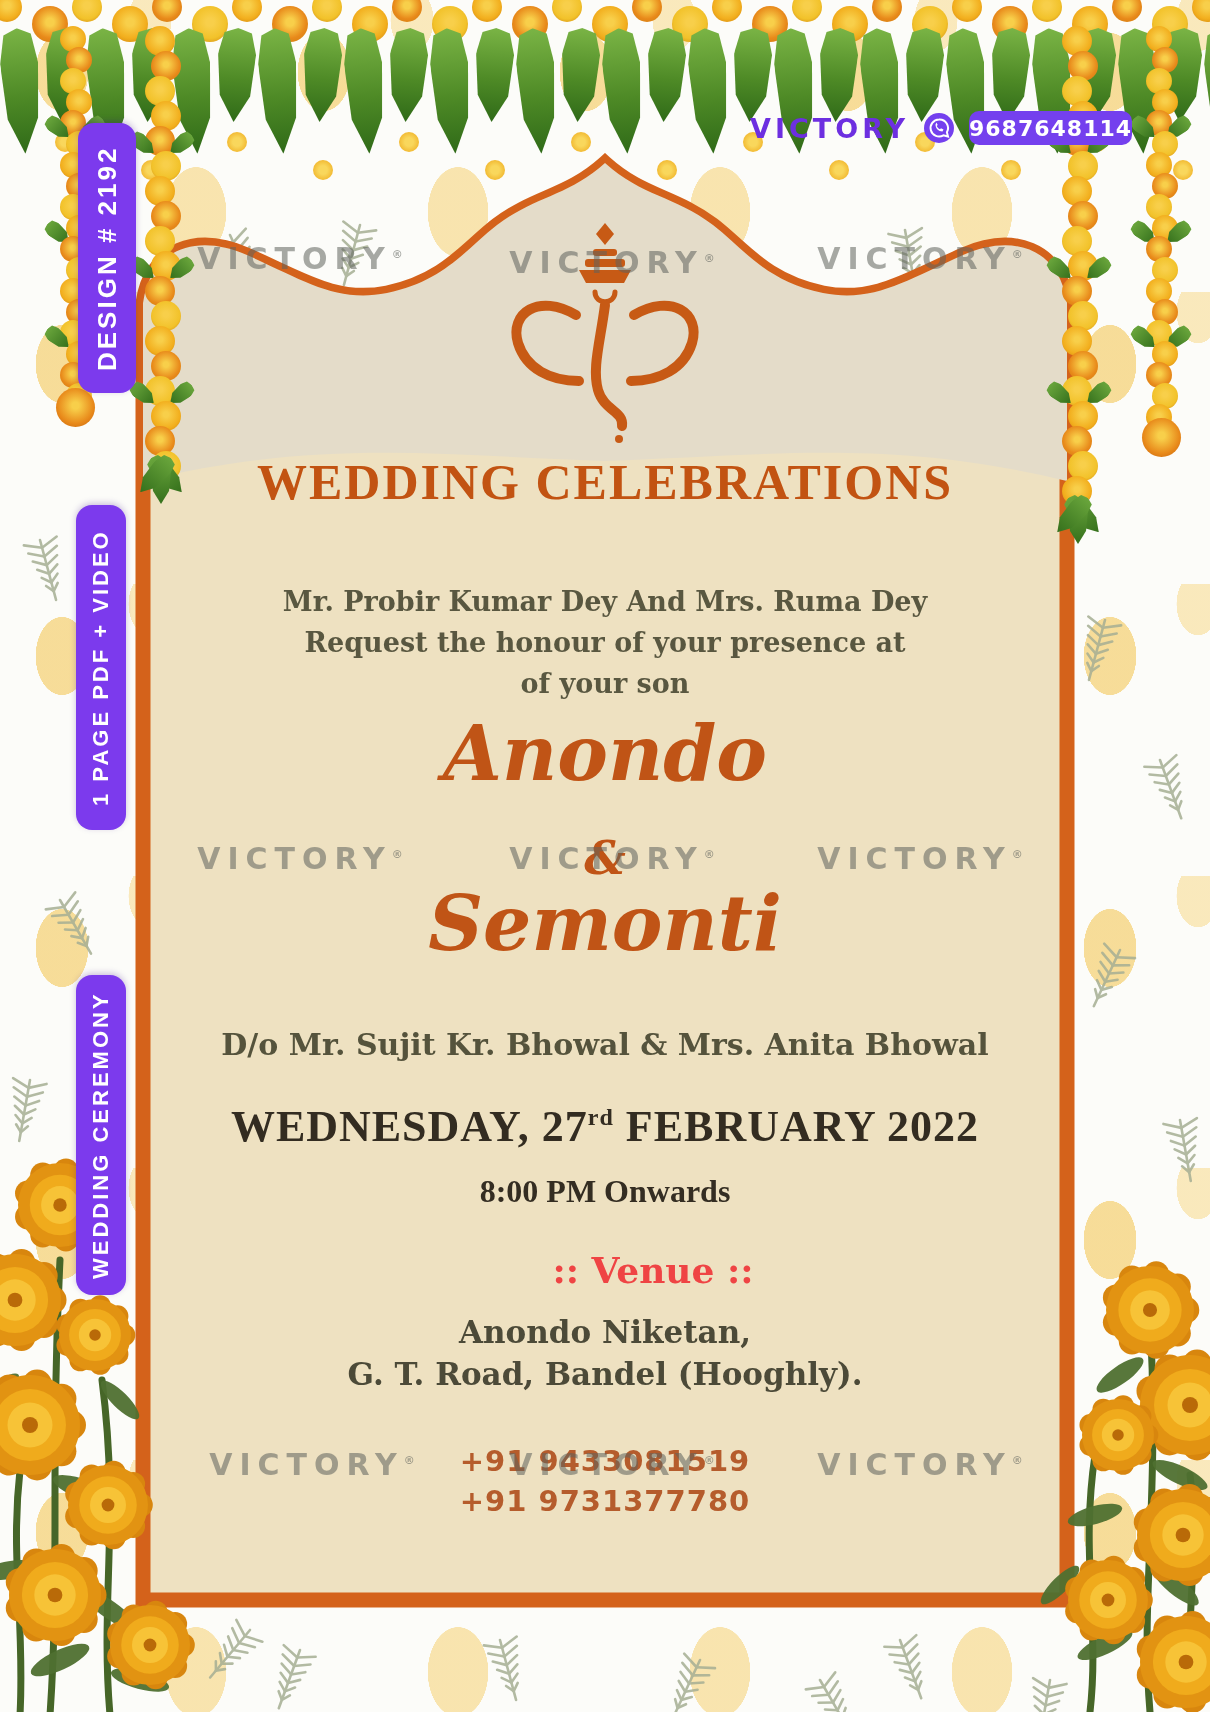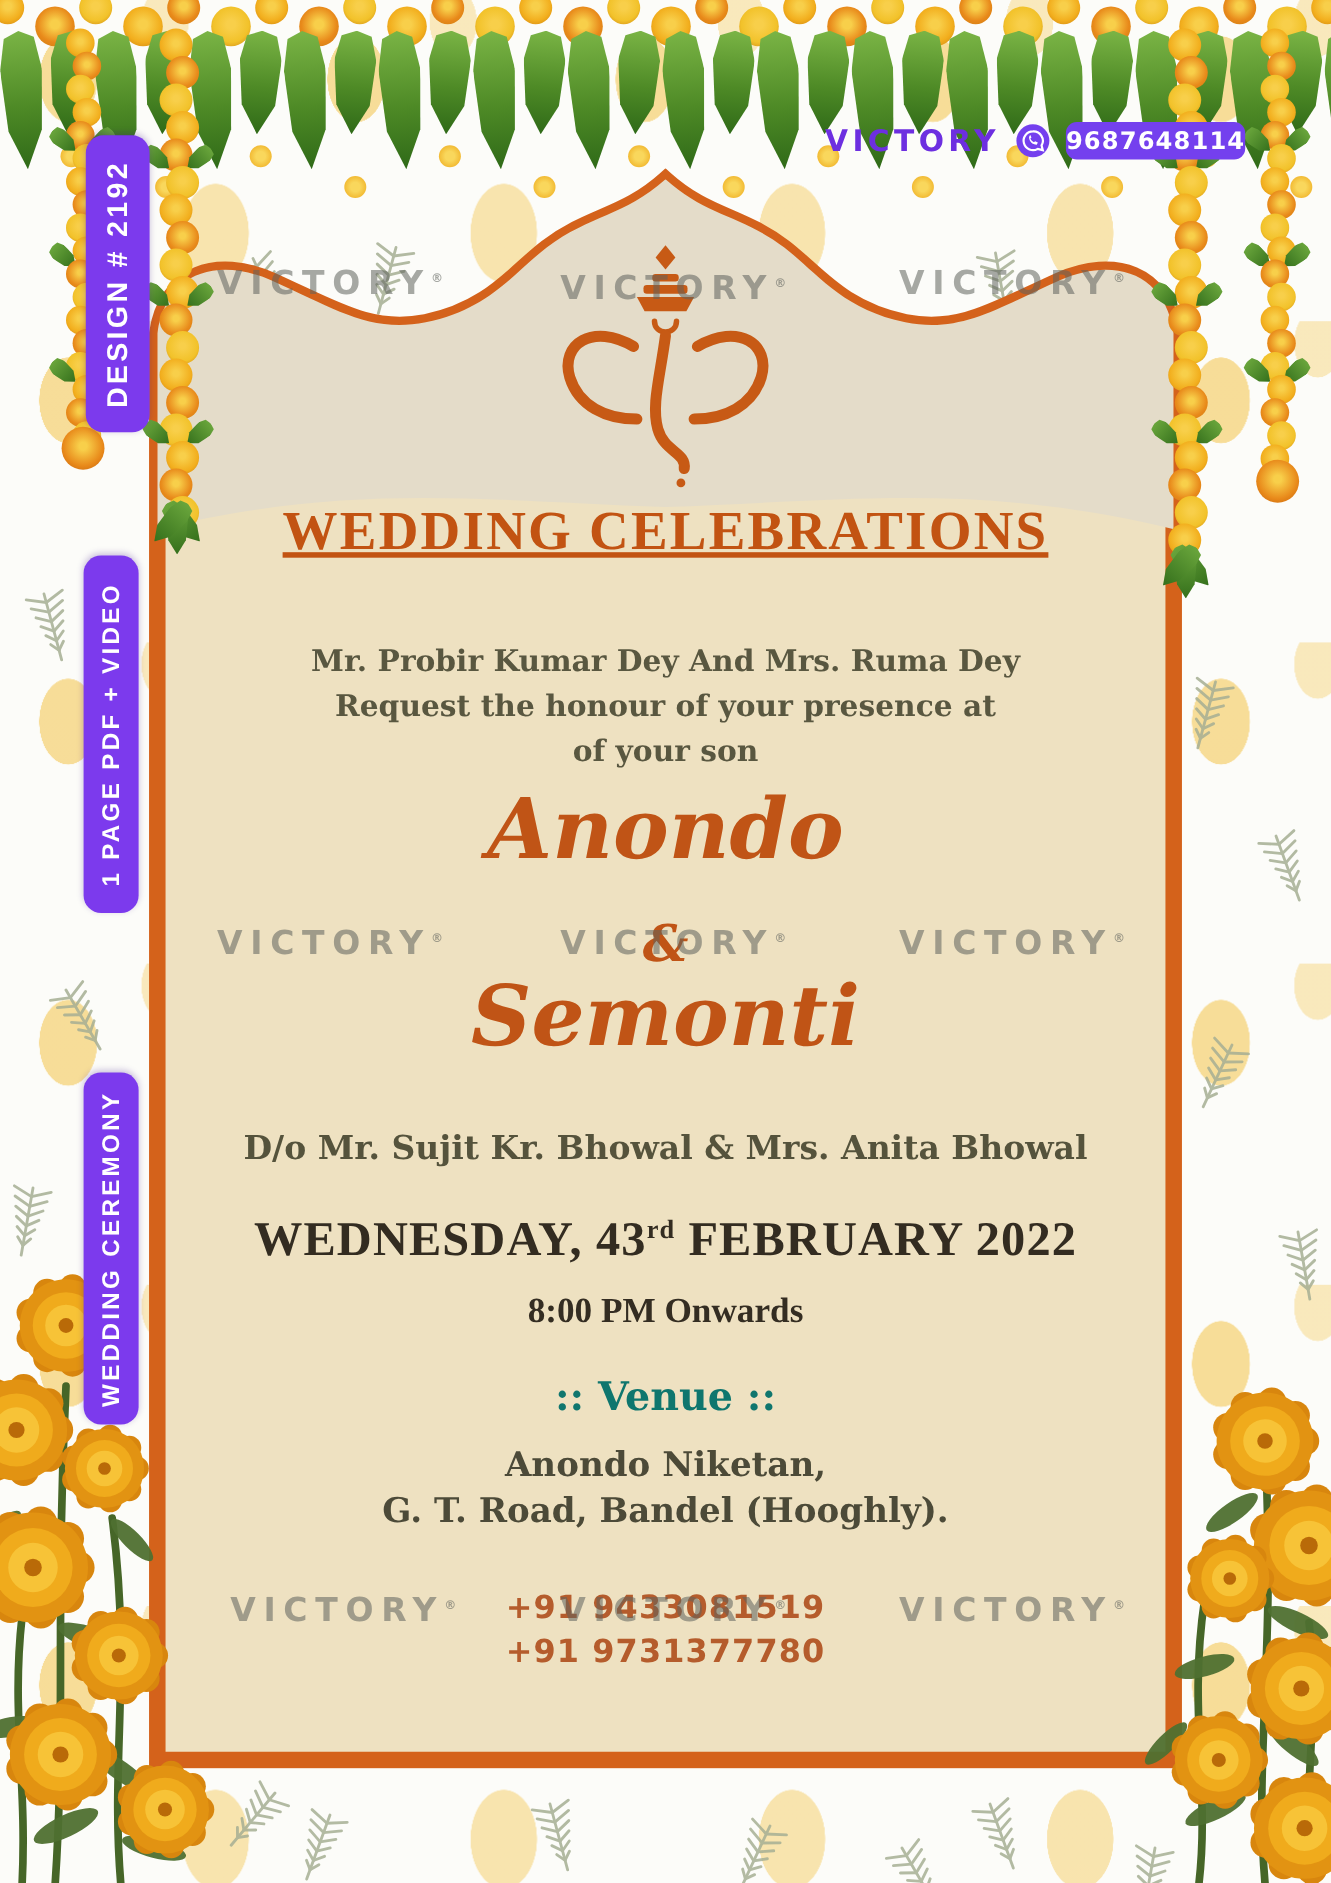--- a/index.html
+++ b/index.html
@@ -11,30 +11,30 @@
       radial-gradient(ellipse 27px 40px at 62px 72px, rgba(246,213,128,.8) 97%, transparent 98%),
       radial-gradient(ellipse 31px 46px at 196px 212px, rgba(246,213,128,.62) 97%, transparent 98%),
       radial-gradient(ellipse 22px 32px at 150px 20px, rgba(246,213,128,.5) 97%, transparent 98%);
     background-size:262px 292px;}
   .fern-layer{position:absolute;inset:0;z-index:1;pointer-events:none;}
   
   .card-svg{position:absolute;left:135px;top:153px;width:940px;height:1455px;z-index:2;}
   .card-content{position:absolute;left:135px;top:153px;width:940px;height:1455px;z-index:3;
     text-align:center;color:#57573f;}
   .ct{position:absolute;left:0;width:100%;}
-  .title{top:300px;font:700 50px "Liberation Serif",serif;color:#c25312;letter-spacing:2px;text-decoration:underline;}
+  .title{top:300px;font:700 50px "Liberation Serif",serif;color:#c25312;letter-spacing:2px;}
   .intro{top:428px;font:700 27px "DejaVu Serif",serif;color:#595740;line-height:41px;}
   .groom{top:556px;font:italic 700 76px "DejaVu Serif",serif;color:#c05416;}
   .amp{top:678px;font:italic 700 46px "DejaVu Serif",serif;color:#c05416;}
   .bride{top:726px;font:italic 700 76px "DejaVu Serif",serif;color:#c05416;}
   .parents2{top:874px;font:700 30px "DejaVu Serif",serif;color:#55533c;}
   .date{top:948px;font:700 44px "Liberation Serif",serif;color:#332c21;letter-spacing:1px;}
   .date sup{font-size:24px;}
   .time{top:1020px;font:700 32px "Liberation Serif",serif;color:#342d22;}
-  .venue-h{top:1096px;font:700 36px "DejaVu Serif",serif;color:#0f766e;}
+  .venue-h{top:1096px;font:700 36px "DejaVu Serif",serif;color:#ef4444;margin-left:48px;}
   .addr{top:1158px;font:700 31px "DejaVu Serif",serif;color:#4c4a38;line-height:42px;}
   .phones{top:1288px;font:700 29px "DejaVu Sans",sans-serif;color:#b55c2c;line-height:40px;letter-spacing:1px;}
   
   .wm-layer{position:absolute;inset:0;z-index:4;pointer-events:none;}
   .wm{position:absolute;transform:translate(-50%,-50%);font:800 30px "DejaVu Sans",sans-serif;
       letter-spacing:7px;color:rgba(95,98,92,.55);white-space:nowrap;}
   .wm sup{font-size:11px;letter-spacing:0;}
   
   .corner-svg{position:absolute;z-index:5;pointer-events:none;}
   .garland-top{position:absolute;left:0;top:0;width:1210px;height:230px;z-index:6;pointer-events:none;}
@@ -379,21 +379,21 @@
     <div class="ct intro">
       <div>Mr. Probir Kumar Dey And Mrs. Ruma Dey</div>
       <div>Request the honour of your presence at</div>
       <div>of your son</div>
     </div>
     <div class="ct groom">Anondo</div>
     <div class="ct amp">&amp;</div>
     <div class="ct bride">Semonti</div>
     <div class="ct parents2">D/o Mr. Sujit Kr. Bhowal &amp; Mrs. Anita Bhowal</div>
     <div class="ct date">
-      <span>WEDNESDAY, 43</span><sup>rd</sup><span> FEBRUARY 2022</span>
+      <span>WEDNESDAY, 27</span><sup>rd</sup><span> FEBRUARY 2022</span>
     </div>
     <div class="ct time">8:00 PM Onwards</div>
     <div class="ct venue-h">:: Venue ::</div>
     <div class="ct addr">
       <div>Anondo Niketan,</div>
       <div>G. T. Road, Bandel (Hooghly).</div>
     </div>
     <div class="ct phones">
       <div>+91 9433081519</div>
       <div>+91 9731377780</div>

